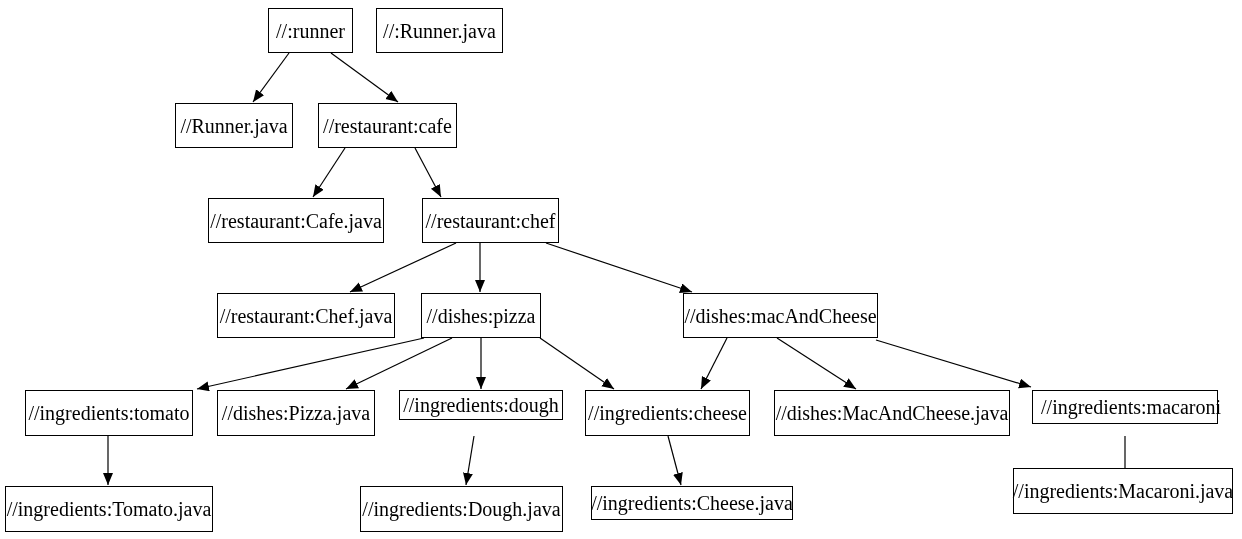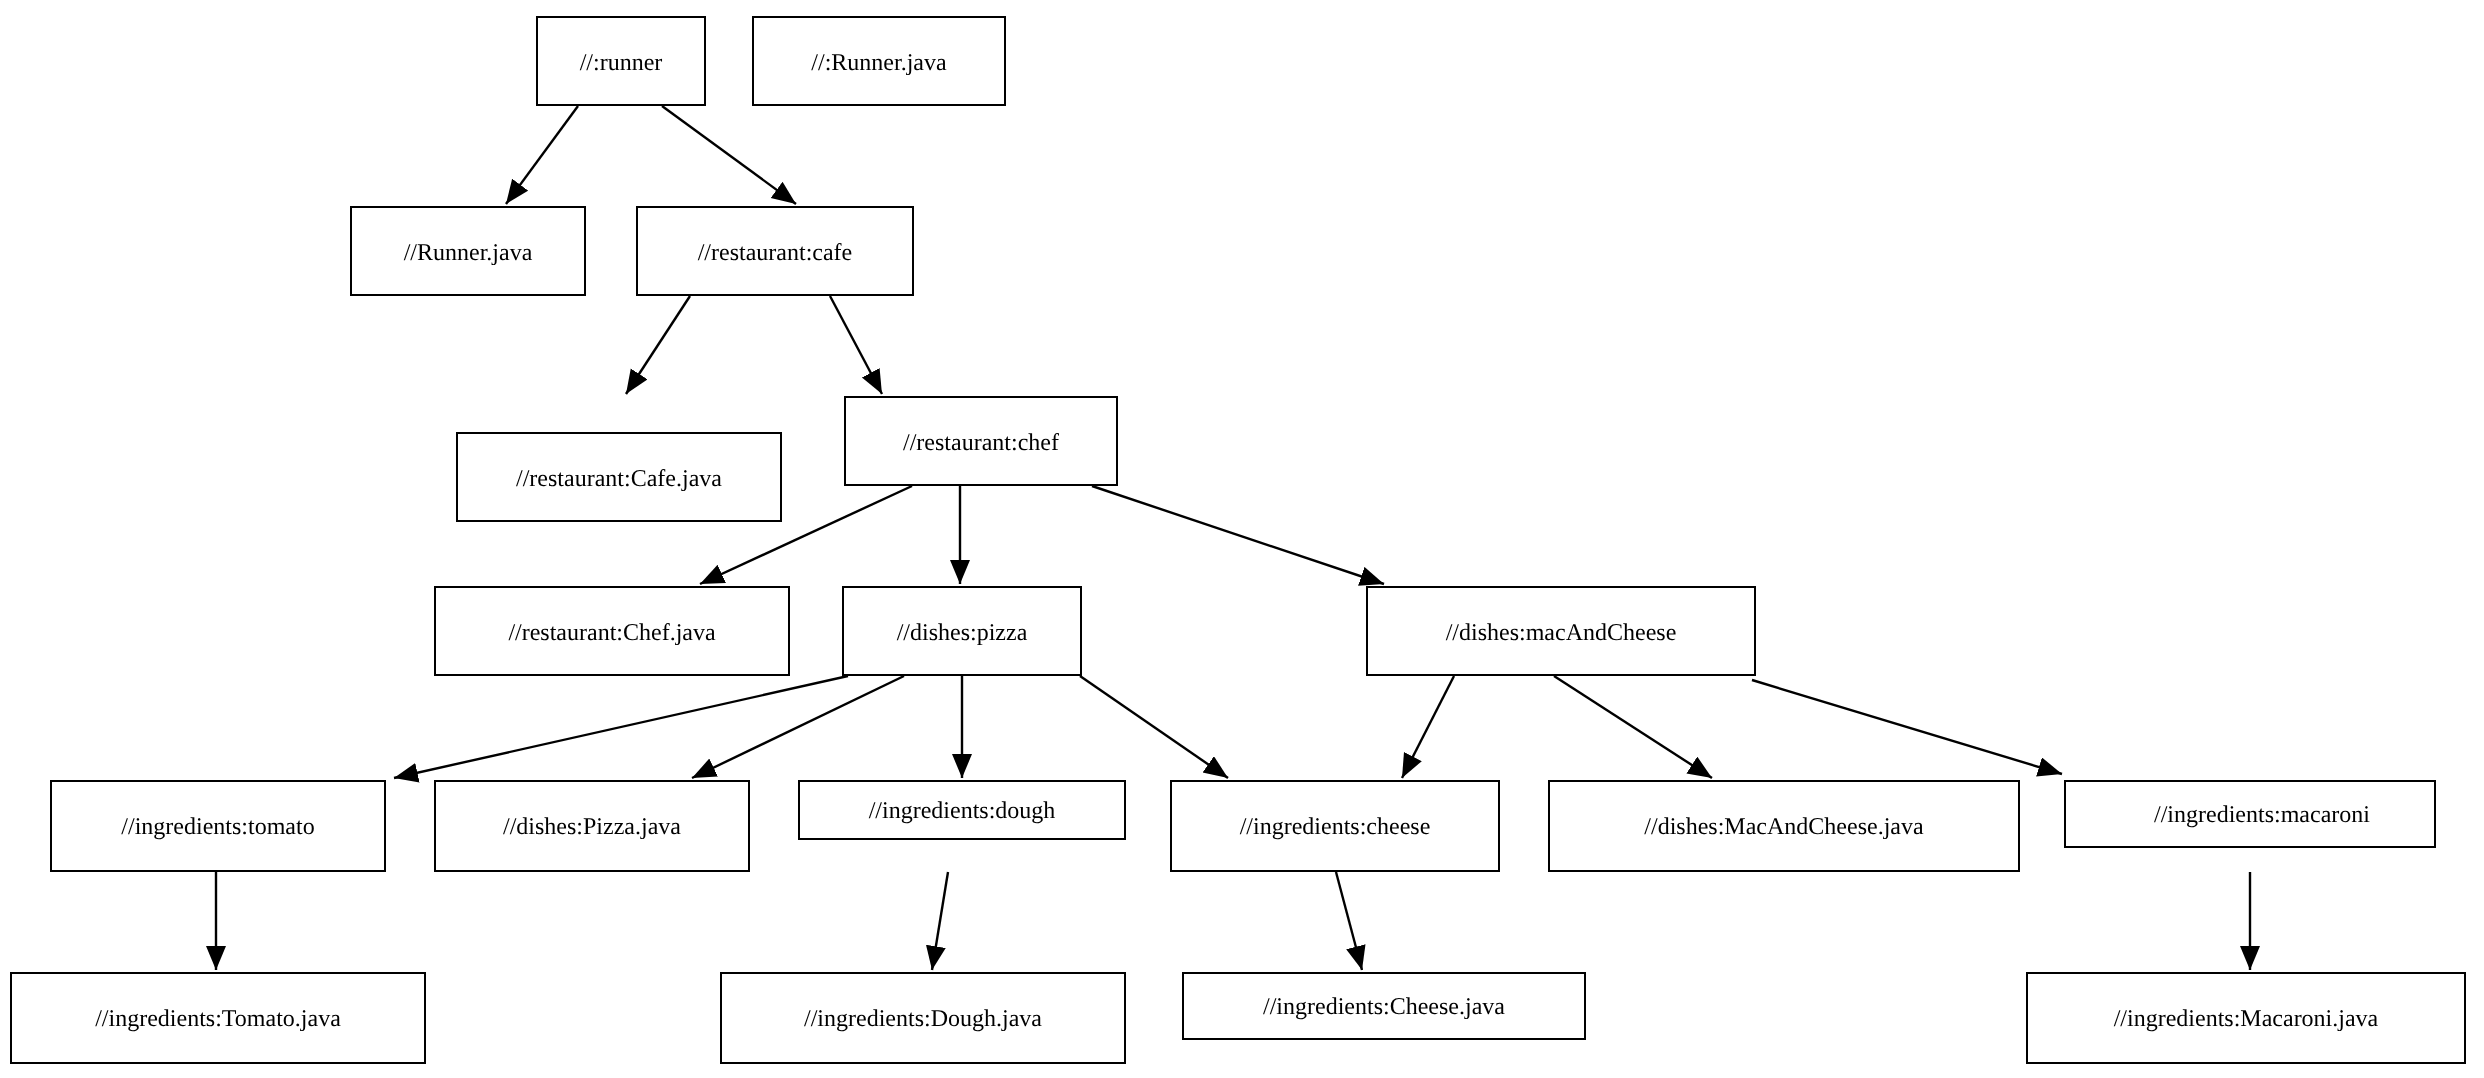--- a/index.html
+++ b/index.html
@@ -25,21 +25,21 @@
   }
   .graph-node {
     position: absolute;
     box-sizing: border-box;
     border: 1px solid #000000;
     background: #ffffff;
     display: flex;
     align-items: center;
     justify-content: center;
     color: #000000;
-    font-size: 12px;
+    font-size: 20px;
     line-height: 1;
     white-space: nowrap;
   }
   .graph-node .node-label {
     padding: 0 4px;
   }
 </style>
 </head>
 <body>
 
@@ -77,21 +77,21 @@
       </div>
       <div class="graph-node" style="left: 376px; top: 8px; width: 127px; height: 45px;">
         <span class="node-label">//:Runner.java</span>
       </div>
       <div class="graph-node" style="left: 175px; top: 103px; width: 118px; height: 45px;">
         <span class="node-label">//Runner.java</span>
       </div>
       <div class="graph-node" style="left: 318px; top: 103px; width: 139px; height: 45px;">
         <span class="node-label">//restaurant:cafe</span>
       </div>
-      <div class="graph-node" style="left: 208px; top: 216px; width: 163px; height: 45px; margin-left: 20px;">
+      <div class="graph-node" style="left: 208px; top: 198px; width: 176px; height: 45px;">
         <span class="node-label">//restaurant:Cafe.java</span>
       </div>
       <div class="graph-node" style="left: 410px; top: 198px; width: 137px; height: 45px; margin-left: 12px;">
         <span class="node-label">//restaurant:chef</span>
       </div>
       <div class="graph-node" style="left: 217px; top: 293px; width: 178px; height: 45px;">
         <span class="node-label">//restaurant:Chef.java</span>
       </div>
       <div class="graph-node" style="left: 421px; top: 293px; width: 120px; height: 45px;">
         <span class="node-label">//dishes:pizza</span>
@@ -119,17 +119,17 @@
       </div>
       <div class="graph-node" style="left: 5px; top: 486px; width: 208px; height: 46px;">
         <span class="node-label">//ingredients:Tomato.java</span>
       </div>
       <div class="graph-node" style="left: 360px; top: 486px; width: 203px; height: 46px;">
         <span class="node-label">//ingredients:Dough.java</span>
       </div>
       <div class="graph-node" style="left: 591px; top: 486px; width: 202px; height: 34px;">
         <span class="node-label">//ingredients:Cheese.java</span>
       </div>
-      <div class="graph-node" style="left: 1013px; top: 486px; width: 220px; height: 46px; justify-content: center;">
+      <div class="graph-node" style="left: 1013px; top: 468px; width: 220px; height: 46px; justify-content: center;">
         <span class="node-label">//ingredients:Macaroni.java</span>
       </div>
     </div>
 </div>
 
 </body></html>

